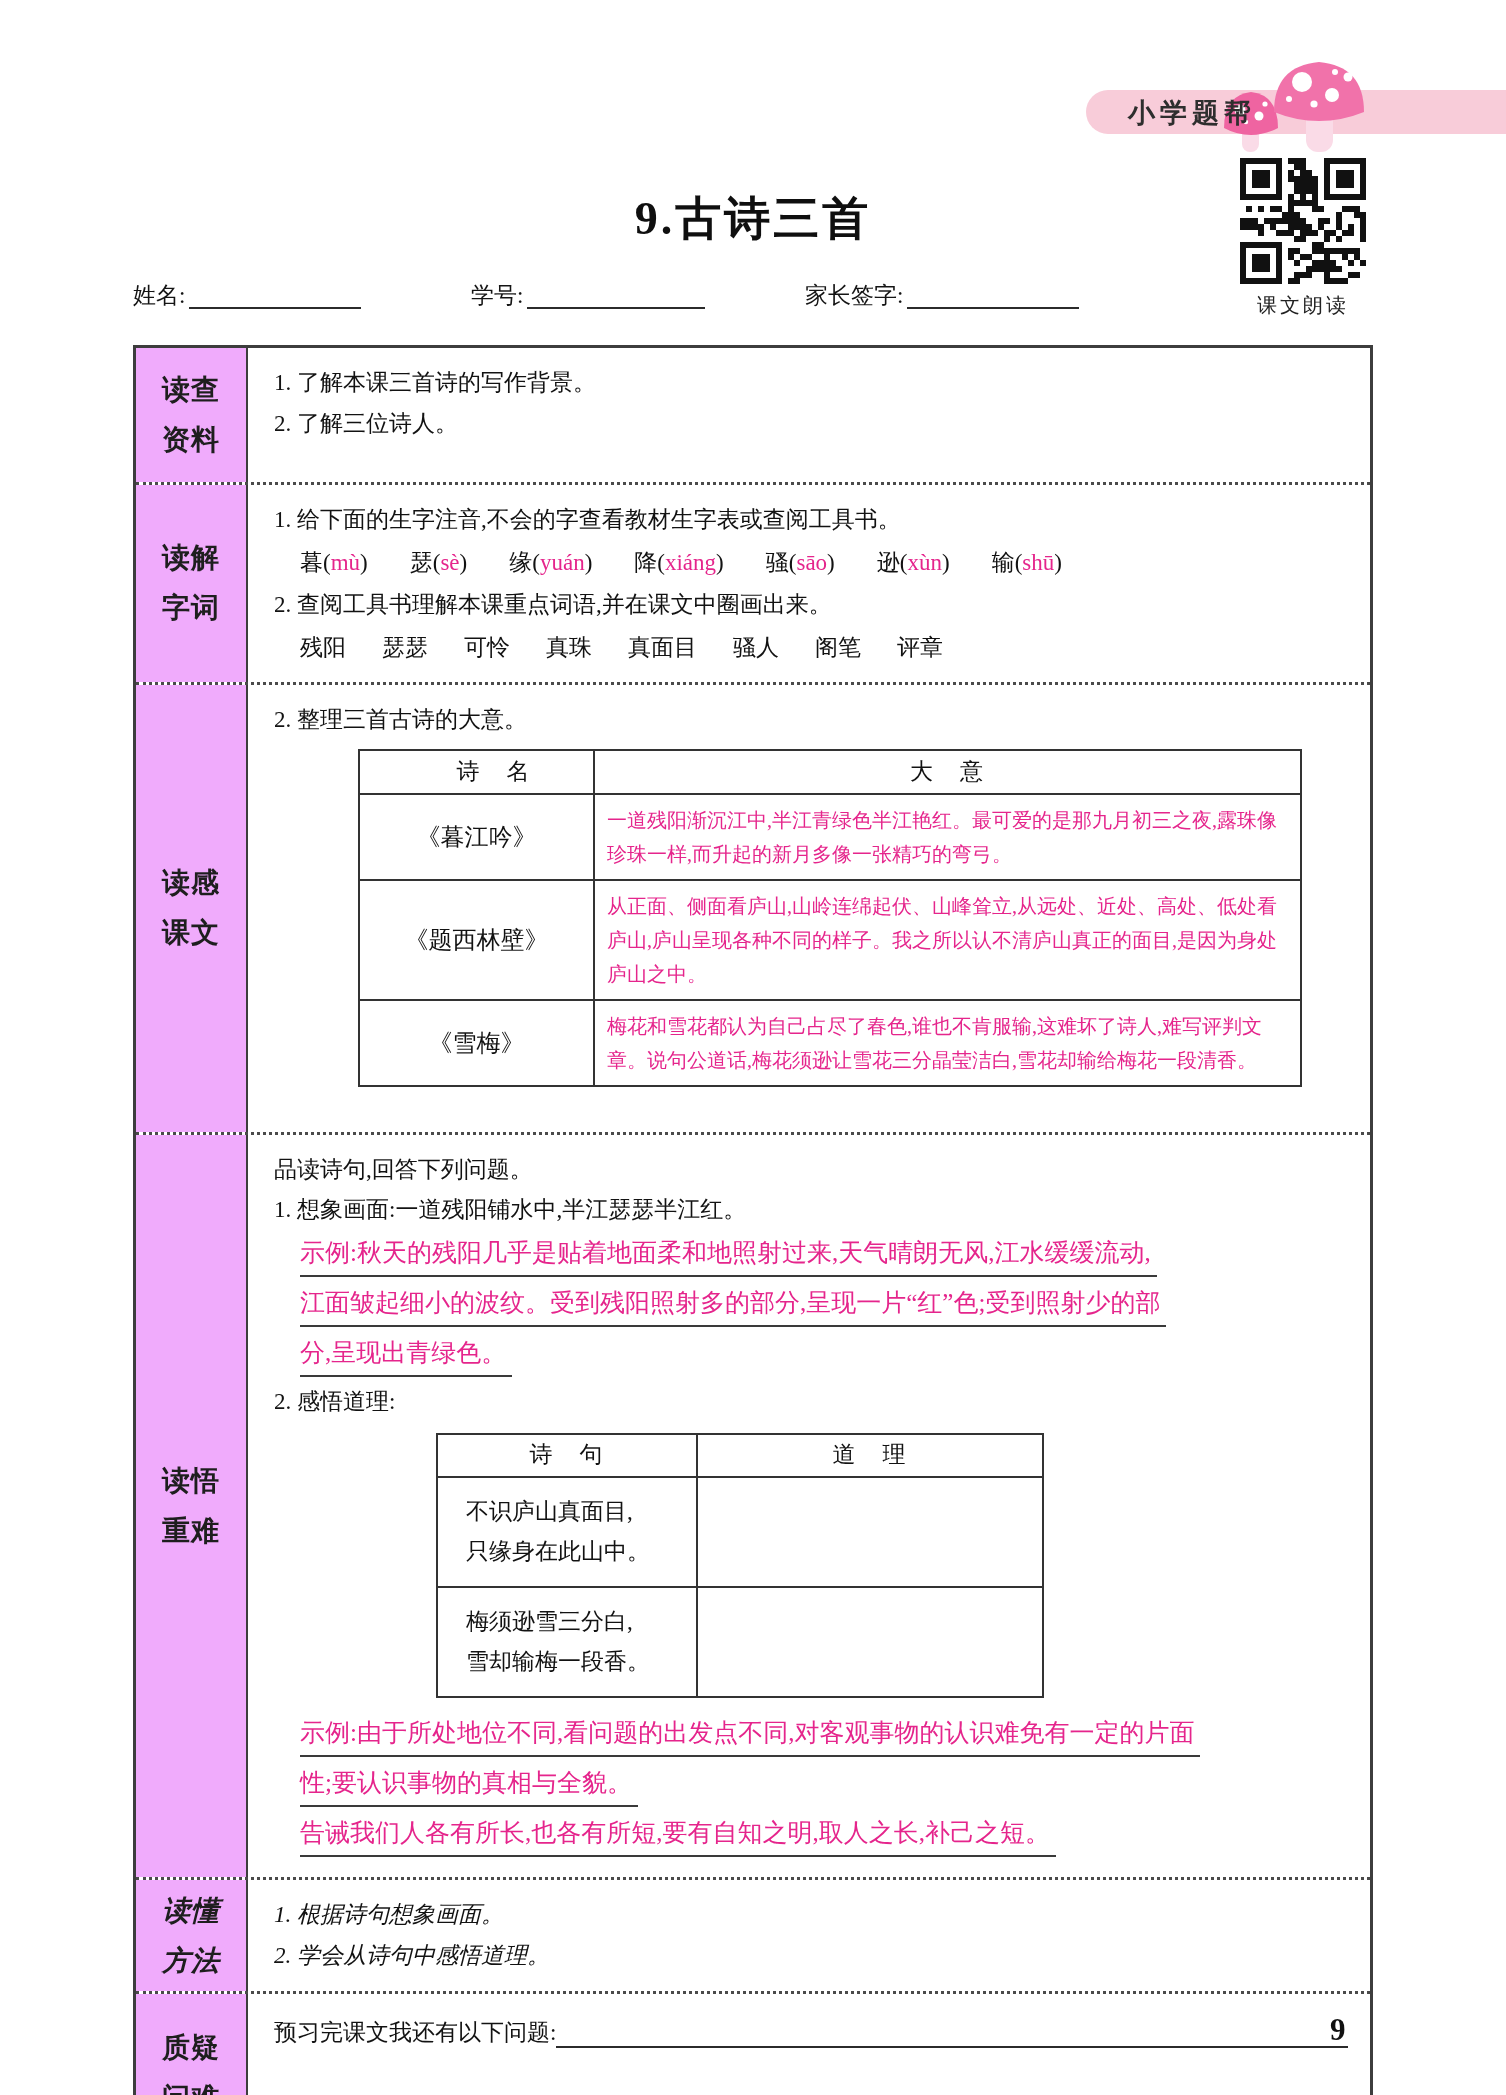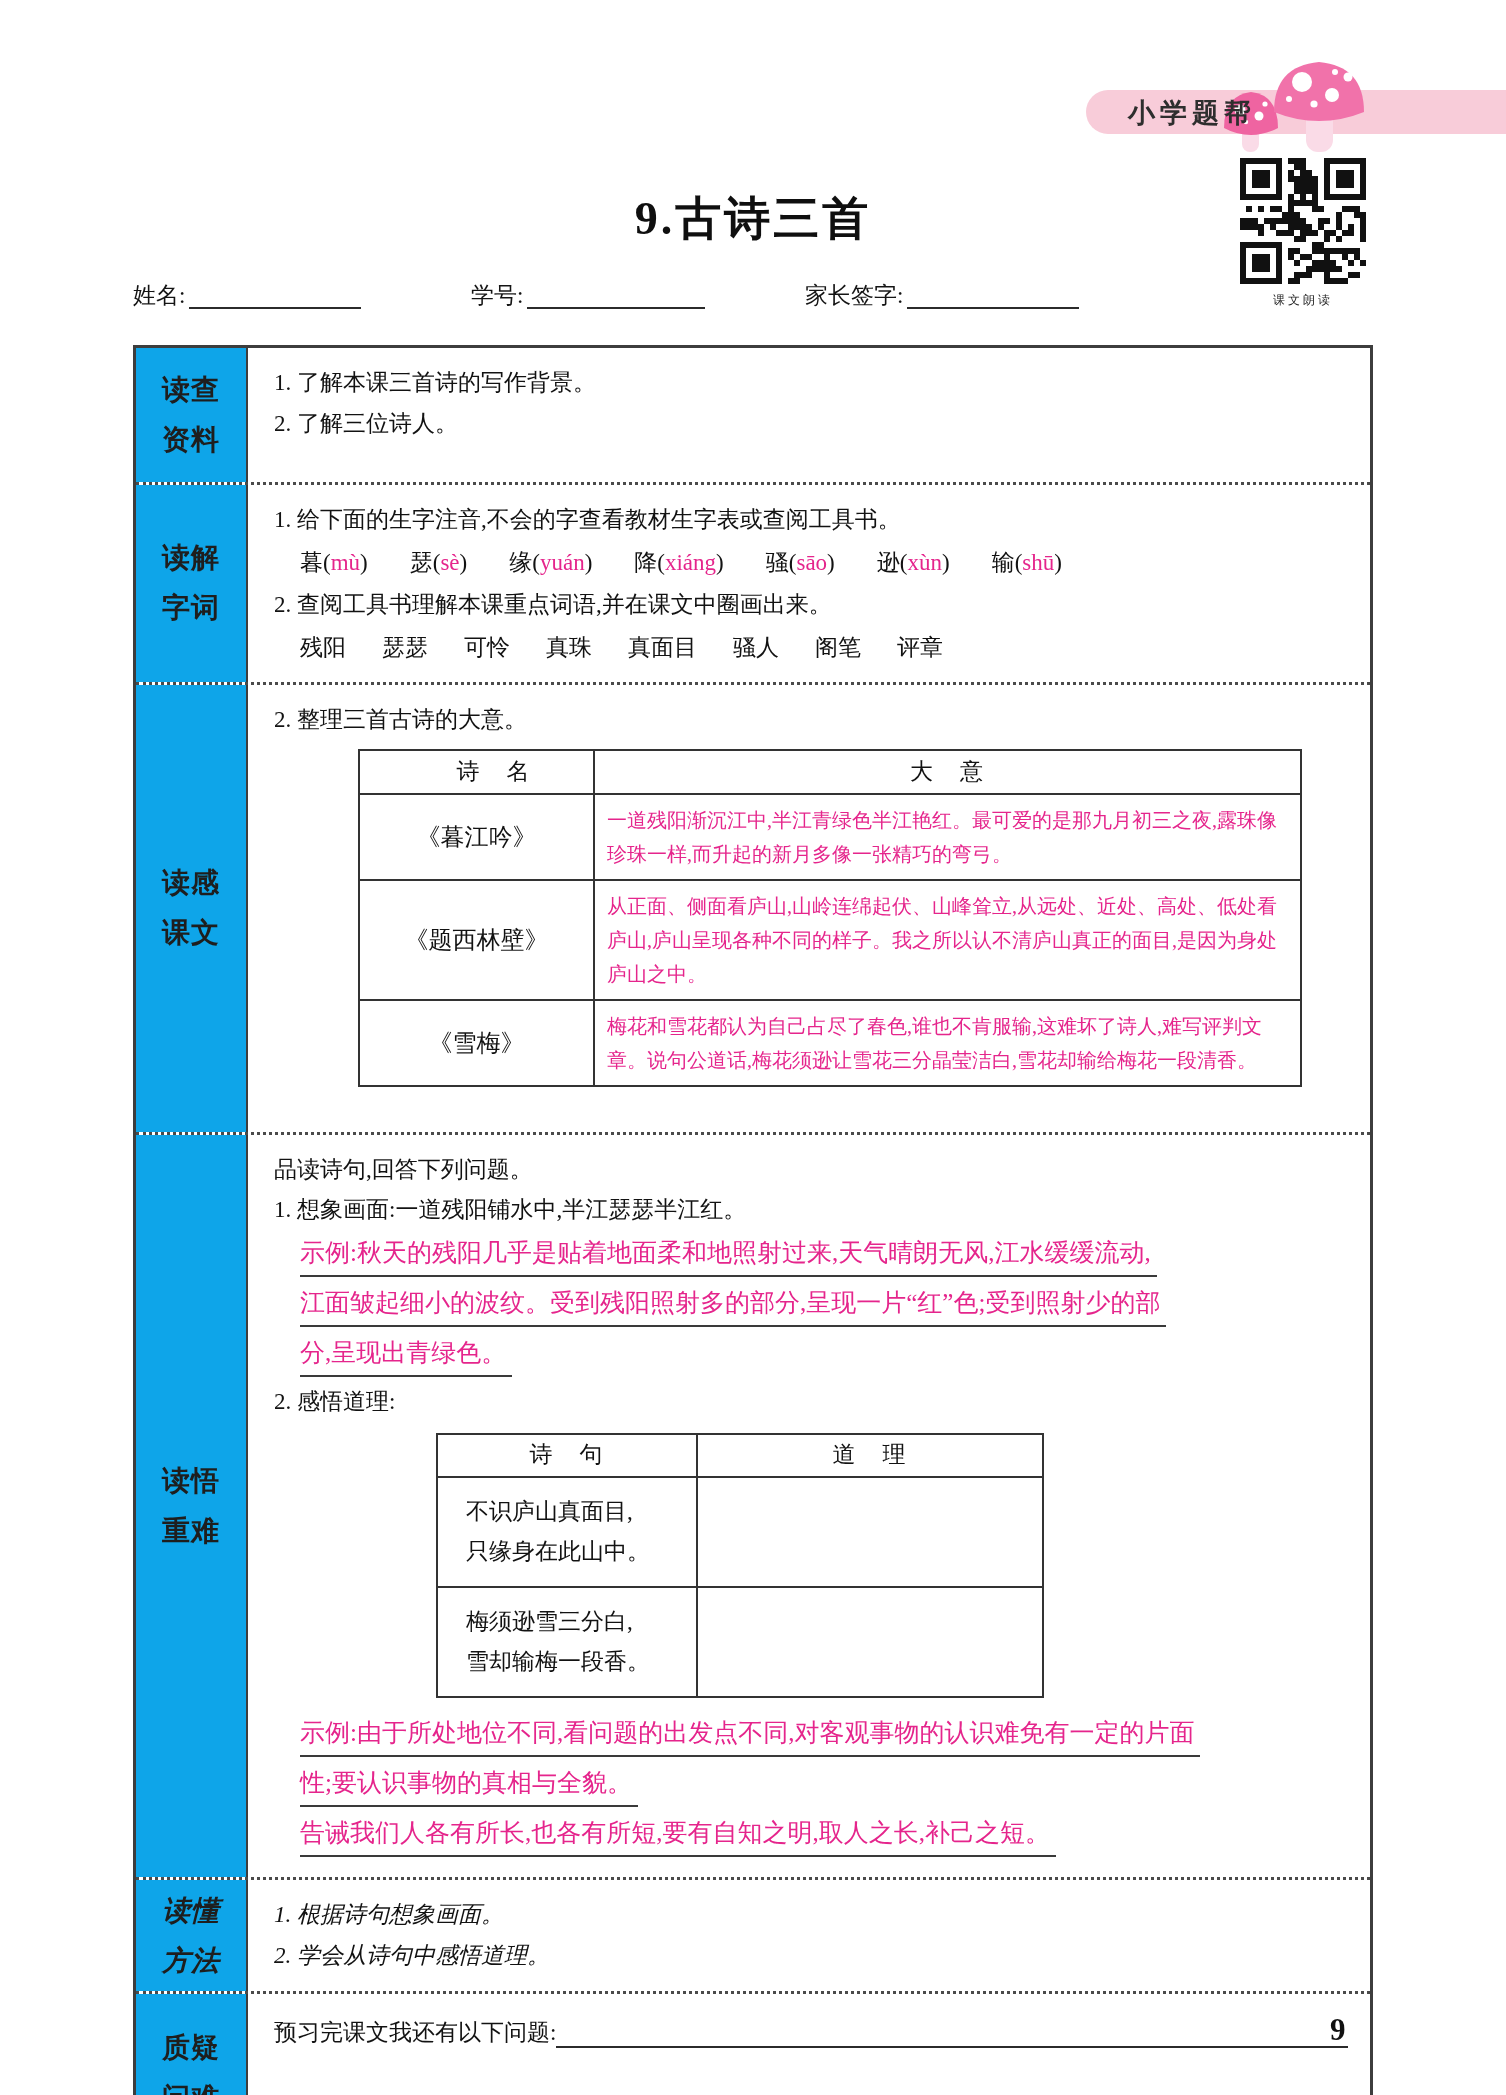--- a/index.html
+++ b/index.html
@@ -8,37 +8,37 @@
 
   
   .banner{position:absolute;top:90px;left:1086px;right:0;height:44px;background:#f8ccd9;
           border-radius:22px 0 0 22px;z-index:1;}
   .brand-text{position:absolute;top:90px;left:1128px;height:44px;line-height:46px;z-index:3;
           font-family:"Liberation Sans","DejaVu Sans",sans-serif;font-weight:bold;
           font-size:27px;letter-spacing:5px;color:#2e2e2e;}
   .mushrooms{position:absolute;top:50px;left:1212px;width:170px;height:112px;z-index:2;}
   .qr{position:absolute;top:158px;left:1240px;width:126px;height:126px;}
   .qr-caption{position:absolute;top:292px;left:1232px;width:142px;text-align:center;
-          font-size:12px;letter-spacing:3px;color:#222;}
+          font-size:20px;letter-spacing:3px;color:#222;}
   .title{position:absolute;top:188px;left:0;width:100%;text-align:center;
           font-size:46px;font-weight:bold;letter-spacing:3px;color:#0f0f0f;}
 
   
   .student-row{position:absolute;top:280px;left:133px;width:1240px;height:40px;font-size:23px;}
   .si-group{position:absolute;top:0;white-space:nowrap;}
   .si-1{left:0;} .si-2{left:338px;} .si-3{left:672px;}
   .blank{display:inline-block;border-bottom:2px solid #2b2b2b;height:24px;vertical-align:-6px;margin-left:4px;}
   .b-name{width:172px;} .b-id{width:178px;} .b-sign{width:172px;}
 
   
   .prep-table{position:absolute;top:345px;left:133px;width:1240px;border:3px solid #3d3d3d;
           display:flex;flex-direction:column;box-sizing:border-box;}
   .section{display:flex;box-sizing:border-box;}
   .section + .section{border-top:3px dotted #4a4a4a;}
-  .label-cell{flex:0 0 110px;background:#0ea5e9;border-right:2px solid #3d3d3d;
+  .label-cell{flex:0 0 110px;background:#f0abfc;border-right:2px solid #3d3d3d;
           display:flex;flex-direction:column;align-items:center;justify-content:center;gap:12px;
           font-size:28px;font-weight:bold;color:#1e1e1e;letter-spacing:1px;}
   .content-cell{flex:1;padding:14px 22px 14px 26px;font-size:23px;line-height:1.68;color:#121212;box-sizing:border-box;}
   .s1{min-height:134px;} .s2{min-height:170px;} .s3{min-height:450px;}
   .s4{min-height:635px;} .s5{min-height:95px;font-style:italic;}  .s6{min-height:115px;}
 
   .item{margin:2px 0;}
   .word-row{display:flex;gap:42px;margin:4px 0 4px 26px;white-space:nowrap;}
   .py{color:#e5258c;}
   .term-row{display:flex;gap:36px;margin:4px 0 0 26px;white-space:nowrap;}

